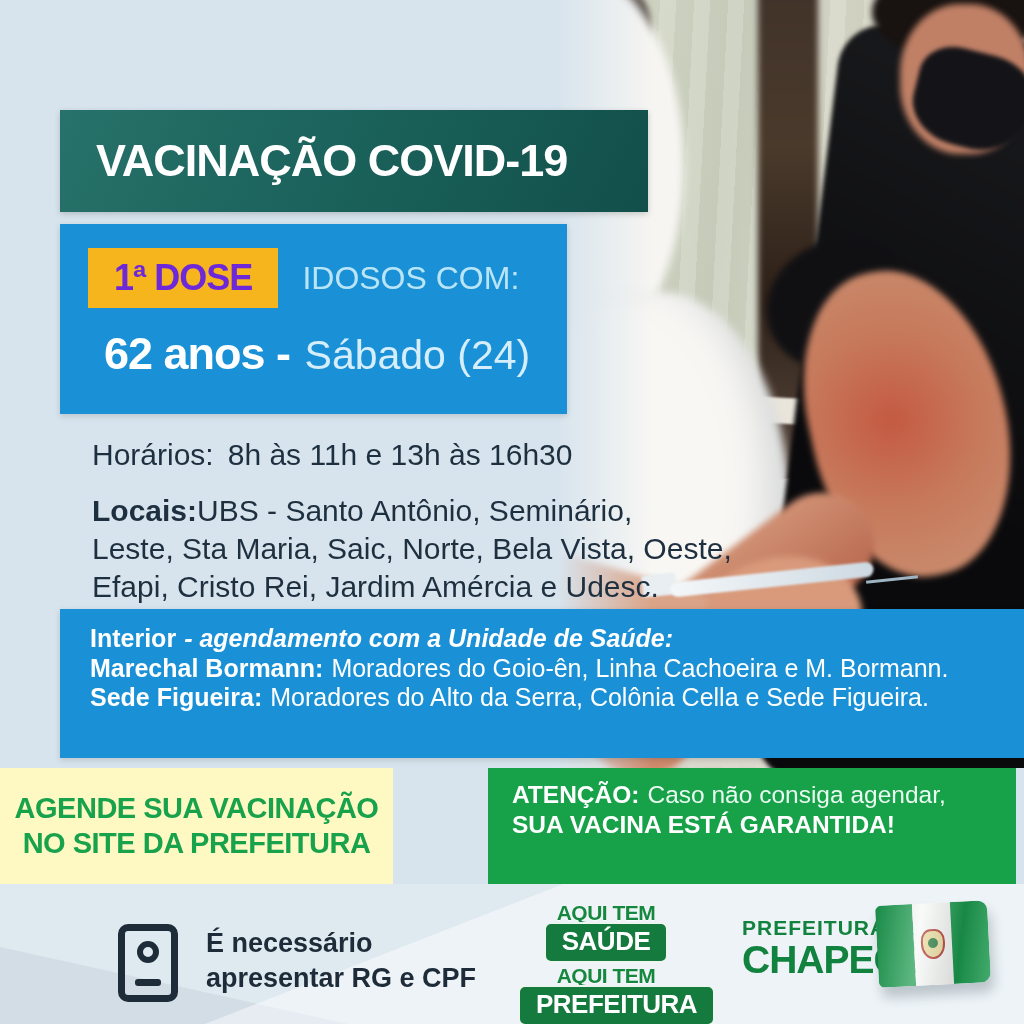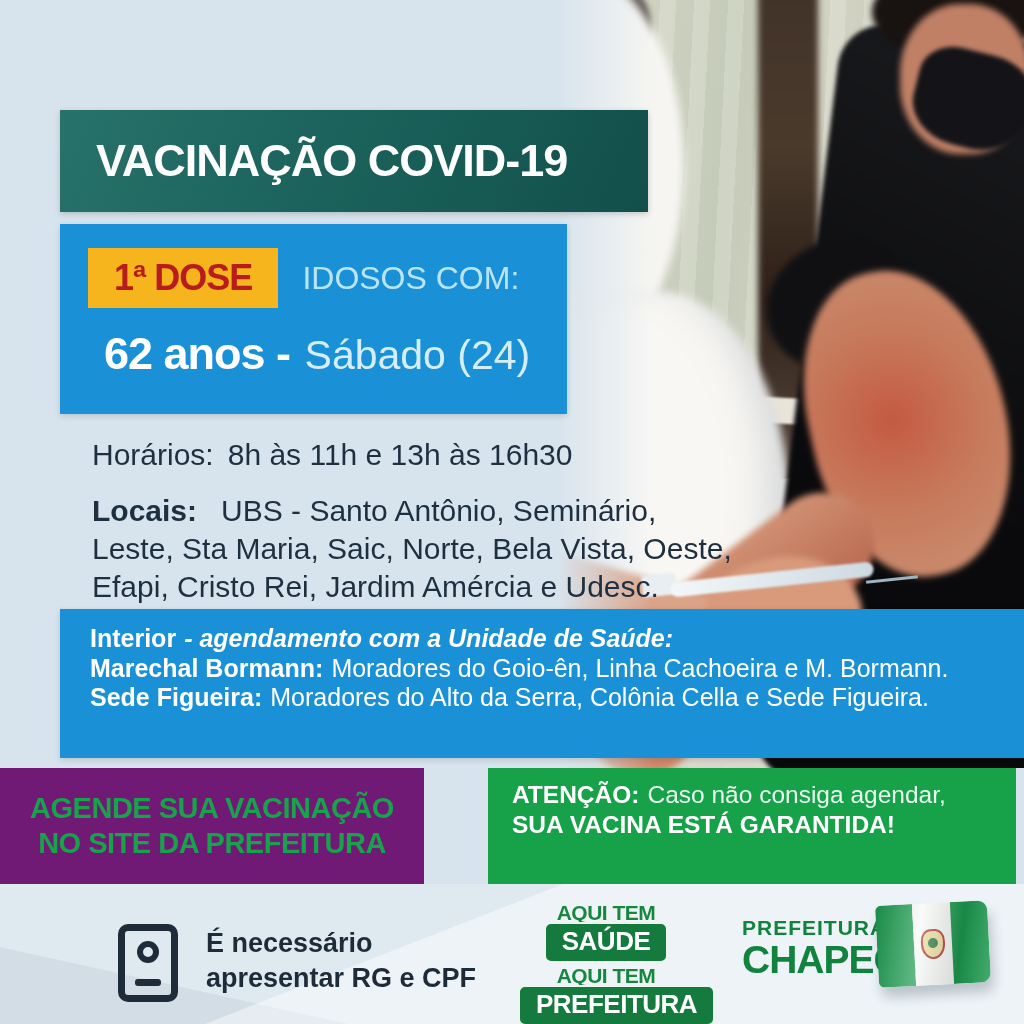--- a/index.html
+++ b/index.html
@@ -72,43 +72,43 @@
   #title-bar { position:absolute; left:60px; top:110px; width:588px; height:102px;
     background:linear-gradient(115deg,#27726a 0%,#1b635c 45%,#124f4a 100%);
     display:flex; align-items:center; padding-left:36px;
     box-shadow:0 2px 6px rgba(0,0,0,.18); }
   #title-bar .t { color:#fff; font-size:45px; font-weight:800; letter-spacing:-1px; }
 
   
   #dose-box { position:absolute; left:60px; top:224px; width:507px; height:190px; background:#1a91d6;
     box-shadow:0 2px 6px rgba(0,0,0,.15); }
   #dose-row1 { position:absolute; left:28px; top:24px; display:flex; align-items:center; }
-  #dose-badge { background:#f6b41d; color:#b91c1c; font-weight:800; font-size:36px;
+  #dose-badge { background:#f6b41d; color:#6d28d9; font-weight:800; font-size:36px;
     padding:9px 26px; letter-spacing:-1px; }
   #audience { color:#b9e5f7; font-size:32px; font-weight:400; margin-left:24px; letter-spacing:0px; }
   #dose-row2 { position:absolute; left:44px; top:104px; white-space:nowrap; }
   #age { color:#ffffff; font-size:45px; font-weight:800; letter-spacing:-1px; }
   #date { color:#d6eefb; font-size:41px; font-weight:400; margin-left:10px; }
 
   
   #schedule { position:absolute; left:92px; top:438px; font-size:30px; color:#1e3040; white-space:nowrap; }
   #schedule .lbl { font-weight:400; margin-right:14px; }
   #locations { position:absolute; left:92px; top:492px; width:640px; font-size:30px; color:#1e3040; line-height:38px; }
-  #locations .lbl { font-weight:800; margin-right:24px; }
+  #locations .lbl { font-weight:800; margin-right:0; }
 
   
   #interior-box { position:absolute; left:60px; top:609px; width:978px; height:149px; background:#1a91d6;
     color:#fff; padding:15px 30px; font-size:25px; line-height:29.5px;
     box-shadow:0 2px 6px rgba(0,0,0,.15); }
   #interior-box .hd-l { font-weight:800; }
   #interior-box .hd-r { font-weight:700; font-style:italic; margin-left:8px; }
   #interior-box .e-l { font-weight:800; margin-right:8px; }
 
   
-  #agende-bar { position:absolute; left:0; top:768px; width:424px; height:116px; background:#701a75;
+  #agende-bar { position:absolute; left:0; top:768px; width:393px; height:116px; background:#fef9c3;
     display:flex; flex-direction:column; justify-content:center; align-items:center; }
   #agende-bar div { color:#17a24b; font-weight:800; font-size:29px; line-height:35px; letter-spacing:-0.5px; }
   #atencao-box { position:absolute; left:488px; top:768px; width:528px; height:116px; background:#17a24a;
     color:#e9fbf0; padding:12px 24px; font-size:24.5px; line-height:30px; }
   #atencao-box .lbl { font-weight:800; color:#ffffff; margin-right:8px; }
   #atencao-box .strong { font-weight:800; color:#ffffff; }
 
   
   #id-icon { position:absolute; left:118px; top:924px; width:60px; height:78px;
     border:7px solid #1e2c39; border-radius:10px; }

